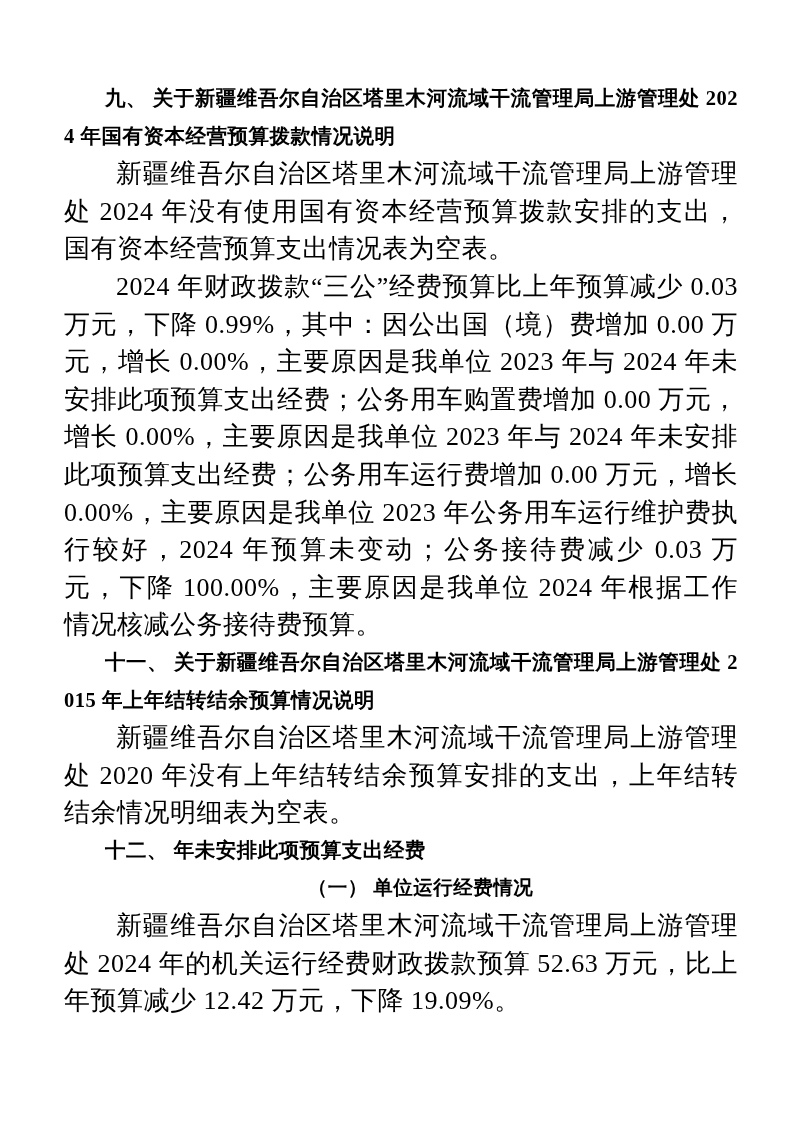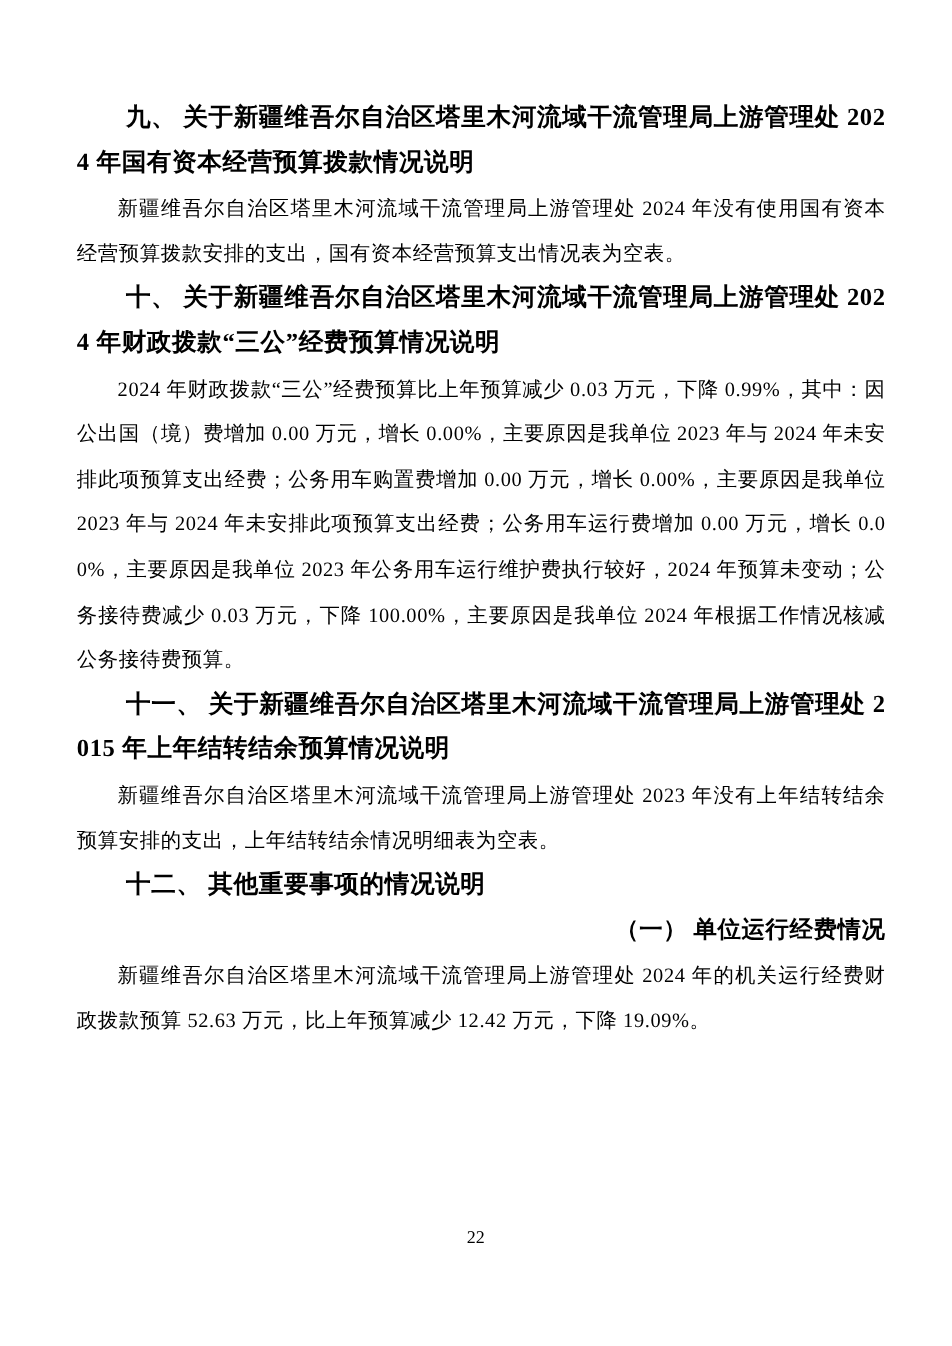--- a/index.html
+++ b/index.html
@@ -17,21 +17,21 @@
     color: #000000;
   }
   .content {
     position: absolute;
     left: 64px;
     top: 80px;
     width: 674px;
   }
   .para {
     margin: 0;
-    font-size: 17px;
+    font-size: 26px;
     line-height: 37.6px;
     text-align: justify;
     text-indent: 2em;
     letter-spacing: 0.5px;
     word-break: break-all;
   }
   .heading {
     margin: 0;
     font-size: 20.5px;
     line-height: 37.6px;
@@ -39,21 +39,21 @@
     text-align: justify;
     text-indent: 2em;
     letter-spacing: 0.5px;
     word-break: break-all;
   }
   .subheading {
     margin: 0;
     font-size: 19.5px;
     line-height: 37.6px;
     font-weight: bold;
-    text-align: right;
+    text-align: center;
     text-indent: 2em;
     letter-spacing: 0.5px;
   }
   .page-footer {
     position: absolute;
     left: 0;
     top: 1022px;
     width: 100%;
     text-align: center;
     font-size: 15px;
@@ -61,22 +61,20 @@
     color: #000000;
   }
 </style>
 </head>
 <body>
 
 <div class="page">
   <div class="content">
     <p class="heading">九、 关于新疆维吾尔自治区塔里木河流域干流管理局上游管理处 2024 年国有资本经营预算拨款情况说明</p>
     <p class="para">新疆维吾尔自治区塔里木河流域干流管理局上游管理处 2024 年没有使用国有资本经营预算拨款安排的支出，国有资本经营预算支出情况表为空表。</p>
-    <p class="heading">十、 关于新疆维吾尔自治区塔里木河流域干流管理局上游管理处 2024 年财政拨款“三公”经费预算情况说明</p>
     <p class="para">2024 年财政拨款“三公”经费预算比上年预算减少 0.03 万元，下降 0.99%，其中：因公出国（境）费增加 0.00 万元，增长 0.00%，主要原因是我单位 2023 年与 2024 年未安排此项预算支出经费；公务用车购置费增加 0.00 万元，增长 0.00%，主要原因是我单位 2023 年与 2024 年未安排此项预算支出经费；公务用车运行费增加 0.00 万元，增长 0.00%，主要原因是我单位 2023 年公务用车运行维护费执行较好，2024 年预算未变动；公务接待费减少 0.03 万元，下降 100.00%，主要原因是我单位 2024 年根据工作情况核减公务接待费预算。</p>
     <p class="heading">十一、 关于新疆维吾尔自治区塔里木河流域干流管理局上游管理处 2015 年上年结转结余预算情况说明</p>
-    <p class="para">新疆维吾尔自治区塔里木河流域干流管理局上游管理处 2023 年没有上年结转结余预算安排的支出，上年结转结余情况明细表为空表。</p>
-    <p class="heading">十二、 其他重要事项的情况说明</p>
+    <p class="para">新疆维吾尔自治区塔里木河流域干流管理局上游管理处 2020 年没有上年结转结余预算安排的支出，上年结转结余情况明细表为空表。</p>
+    <p class="heading">十二、 年未安排此项预算支出经费</p>
     <p class="subheading">（一） 单位运行经费情况</p>
     <p class="para">新疆维吾尔自治区塔里木河流域干流管理局上游管理处 2024 年的机关运行经费财政拨款预算 52.63 万元，比上年预算减少 12.42 万元，下降 19.09%。</p>
   </div>
-  <div class="page-footer">22</div>
 </div>
 
 </body></html>

